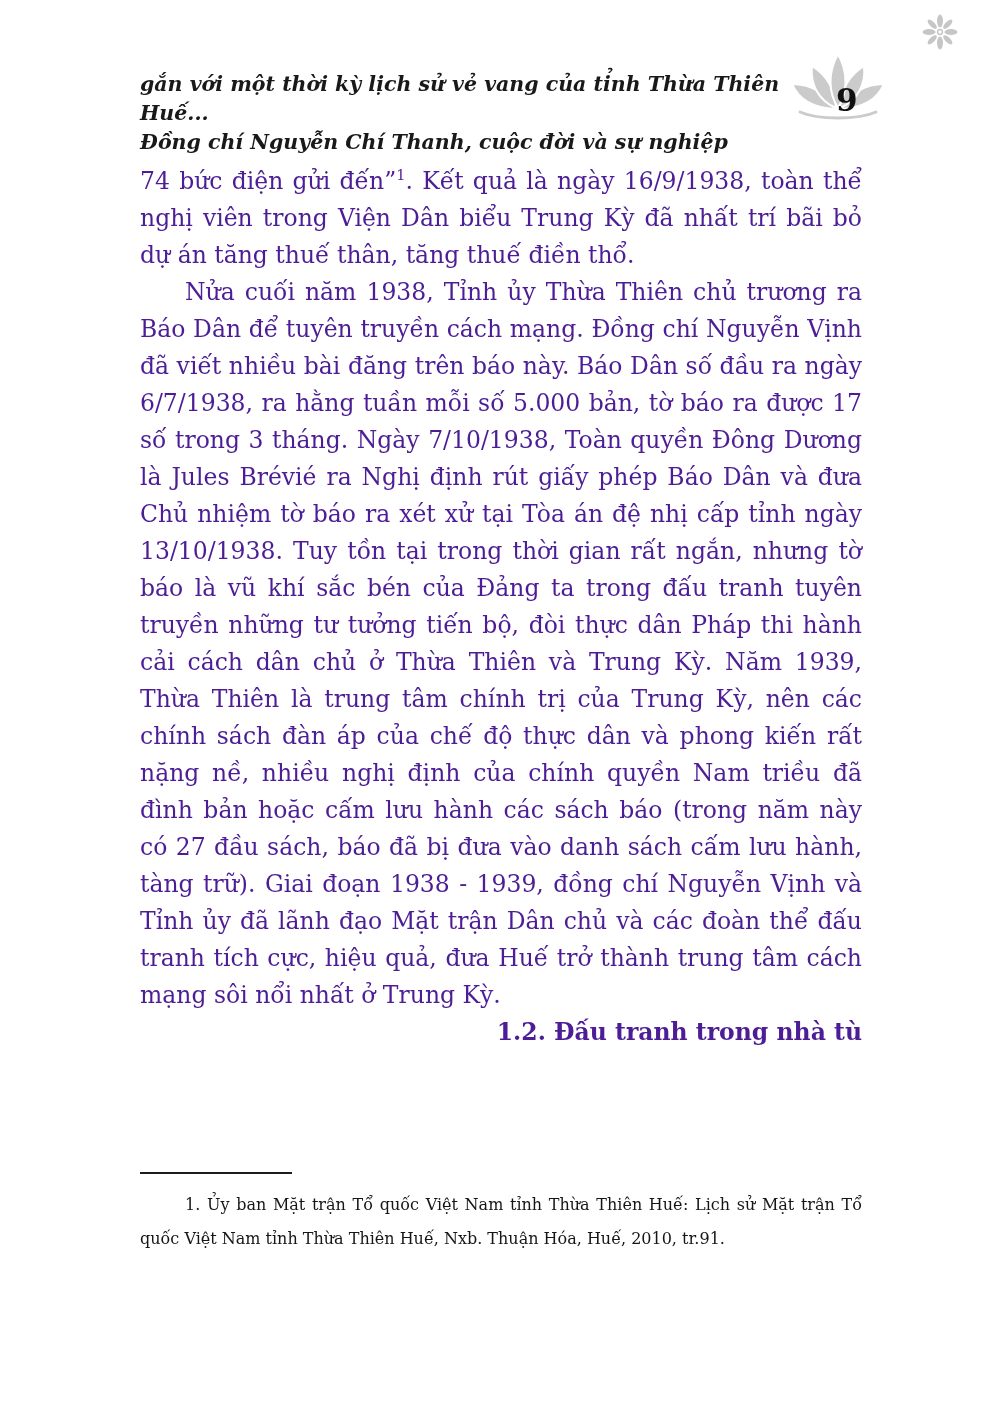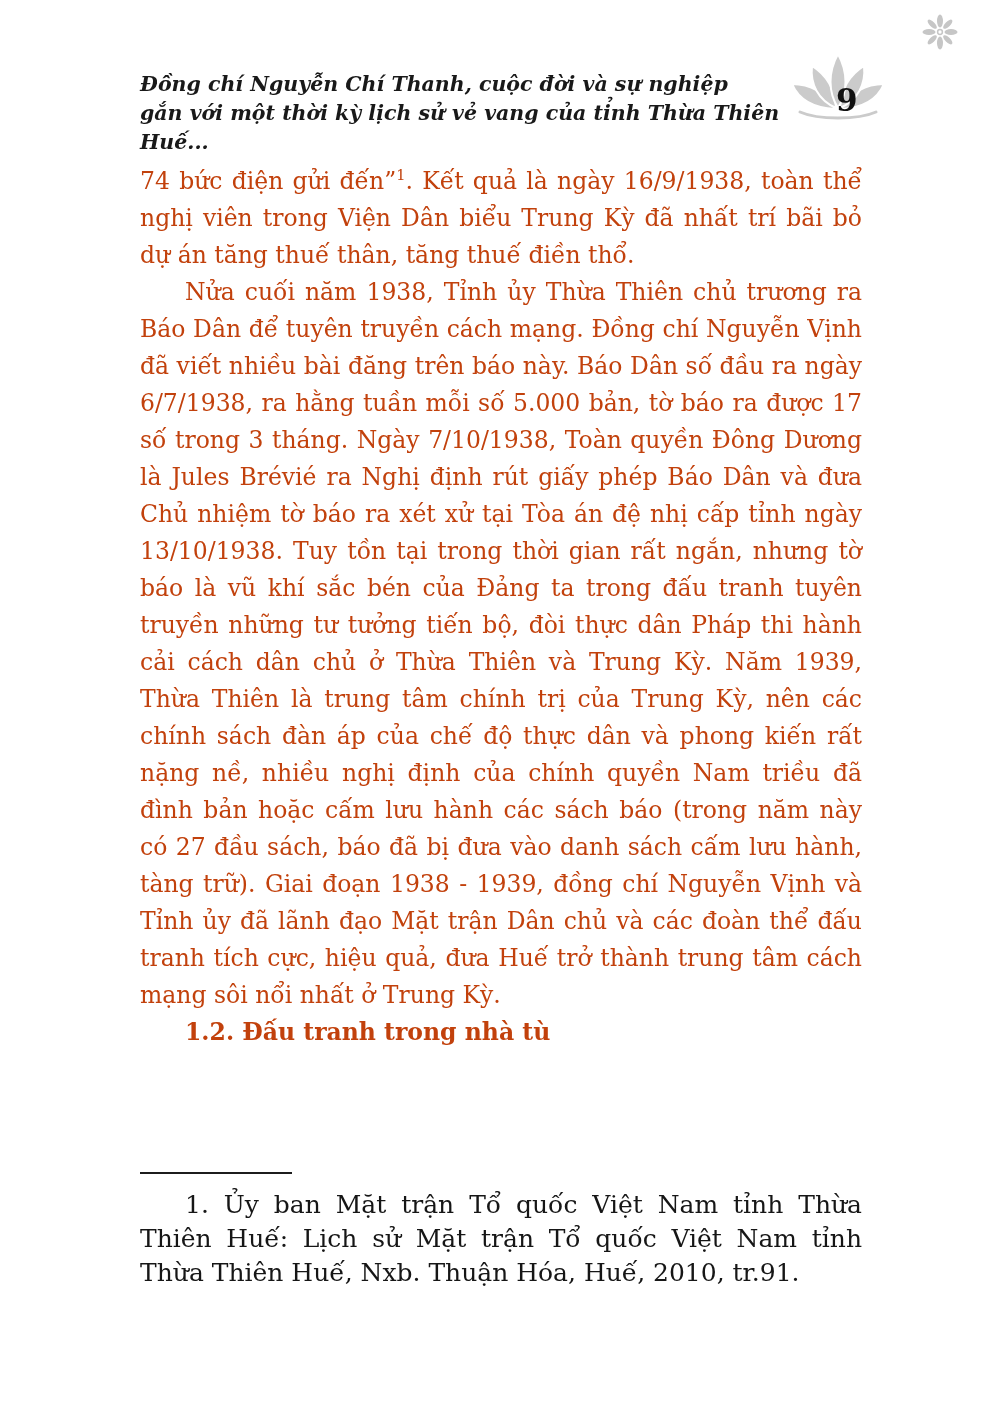--- a/index.html
+++ b/index.html
@@ -49,60 +49,60 @@
     position: absolute;
     left: 140px;
     top: 163px;
     width: 722px;
   }
   .content p {
     margin: 0;
     font-size: 23.5px;
     line-height: 37px;
     text-align: justify;
-    color: #c2410c;
+    color: #4c1d95;
   }
   .content p.ind { text-indent: 45px; }
   .content p.heading {
-    text-align: left;
+    text-align: right;
   }
   .it { }
   .bd { font-weight: bold; }
   sup {
     font-size: 0.62em;
     line-height: 0;
     vertical-align: super;
   }
   .fn-rule {
     position: absolute;
     left: 140px;
     top: 1172px;
     width: 152px;
     border-top: 2.5px solid #1c1c1c;
   }
   .footnote {
     position: absolute;
     left: 140px;
     top: 1188px;
     width: 722px;
-    font-size: 25px;
+    font-size: 16px;
     line-height: 34px;
     text-align: justify;
     text-indent: 45px;
     color: #161616;
   }
 </style>
 </head>
 <body>
 
 <div class="page">
 
   <div class="running-header">
+    <div>gắn với một thời kỳ lịch sử vẻ vang của tỉnh Thừa Thiên Huế...</div>
     <div>Đồng chí Nguyễn Chí Thanh, cuộc đời và sự nghiệp</div>
-    <div>gắn với một thời kỳ lịch sử vẻ vang của tỉnh Thừa Thiên Huế...</div>
   </div>
 
   <div class="corner-flower">
     <svg width="36" height="36" viewBox="0 0 36 36" aria-hidden="true">
       <g fill="#c6c6c6">
         <ellipse cx="18" cy="7" rx="3" ry="6.5"></ellipse>
         <ellipse cx="18" cy="29" rx="3" ry="6.5"></ellipse>
         <ellipse cx="7" cy="18" rx="6.5" ry="3"></ellipse>
         <ellipse cx="29" cy="18" rx="6.5" ry="3"></ellipse>
         <g transform="rotate(45 18 18)">

